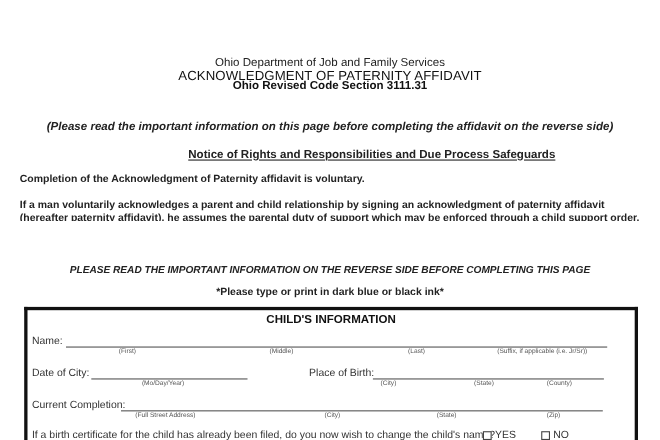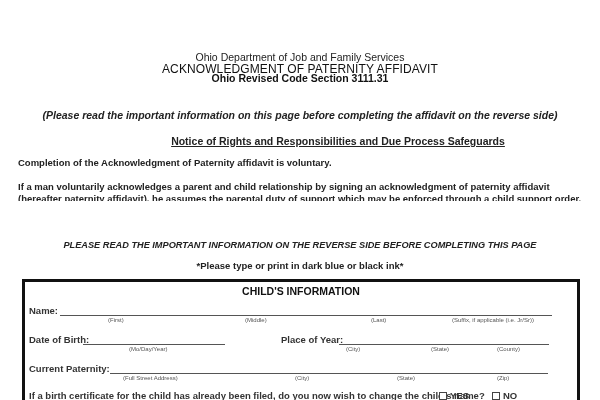--- a/index.html
+++ b/index.html
@@ -19,21 +19,21 @@
   .para2 { top: 181px; left: 18px; font-size: 9.5px; font-weight: bold; color: #222; line-height: 12px; width: 570px; white-space: normal; }
   .clip { position: absolute; left: 0; top: 0; width: 600px; height: 201px; overflow: hidden; }
   .please { top: 240px; font-size: 9.2px; font-weight: bold; font-style: italic; color: #222; }
   .ink { top: 260px; font-size: 9.5px; font-weight: bold; color: #222; text-align: center; }
 
   .box {
     position: absolute; left: 22px; top: 279px; width: 558px; height: 140px;
     border: 3px solid #111; border-bottom: none; box-sizing: border-box;
   }
   .box-title { position: absolute; top: 3px; left: 0; width: 100%; text-align: center; font-size: 10.5px; font-weight: bold; color: #111; }
-  .lbl { position: absolute; font-size: 9.5px; color: #333; white-space: nowrap; font-weight: bold; }
+  .lbl { position: absolute; font-size: 9.5px; color: #333; white-space: nowrap; }
   .line { position: absolute; height: 1px; background: #555; }
   .sub { position: absolute; font-size: 6px; color: #555; white-space: nowrap; }
   .chk { position: absolute; width: 8px; height: 8px; border: 1px solid #444; box-sizing: border-box; background: #fff; }
 </style>
 </head>
 <body>
 
 <div>
   <div class="abs center agency">Ohio Department of Job and Family Services</div>
   <div class="abs center title">ACKNOWLEDGMENT OF PATERNITY AFFIDAVIT</div>
@@ -57,31 +57,31 @@
 <div class="box">
   <div class="box-title">CHILD'S INFORMATION</div>
 
   <div class="lbl" style="left:4px; top:23px;">Name:</div>
   <div class="line" style="left:35px; top:33px; width:492px;"></div>
   <div class="sub" style="left:83px; top:35px;">(First)</div>
   <div class="sub" style="left:220px; top:35px;">(Middle)</div>
   <div class="sub" style="left:346px; top:35px;">(Last)</div>
   <div class="sub" style="left:427px; top:35px;">(Suffix, if applicable (i.e. Jr/Sr))</div>
 
-  <div class="lbl" style="left:4px; top:52px;">Date of Birth:</div>
+  <div class="lbl" style="left:4px; top:52px;">Date of City:</div>
   <div class="line" style="left:58px; top:62px; width:142px;"></div>
   <div class="sub" style="left:104px; top:64px;">(Mo/Day/Year)</div>
 
-  <div class="lbl" style="left:256px; top:52px;">Place of Year:</div>
+  <div class="lbl" style="left:256px; top:52px;">Place of Birth:</div>
   <div class="line" style="left:314px; top:62px; width:210px;"></div>
   <div class="sub" style="left:321px; top:64px;">(City)</div>
   <div class="sub" style="left:406px; top:64px;">(State)</div>
   <div class="sub" style="left:472px; top:64px;">(County)</div>
 
-  <div class="lbl" style="left:4px; top:81px;">Current Paternity:</div>
+  <div class="lbl" style="left:4px; top:81px;">Current Completion:</div>
   <div class="line" style="left:85px; top:91px; width:438px;"></div>
   <div class="sub" style="left:98px; top:93px;">(Full Street Address)</div>
   <div class="sub" style="left:270px; top:93px;">(City)</div>
   <div class="sub" style="left:372px; top:93px;">(State)</div>
   <div class="sub" style="left:472px; top:93px;">(Zip)</div>
 
   <div class="lbl" style="left:4px; top:108px;">If a birth certificate for the child has already been filed, do you now wish to change the child's name?</div>
   <div class="chk" style="left:414px; top:110px;"></div>
   <div class="lbl" style="left:425px; top:108px;">YES</div>
   <div class="chk" style="left:467px; top:110px;"></div>

